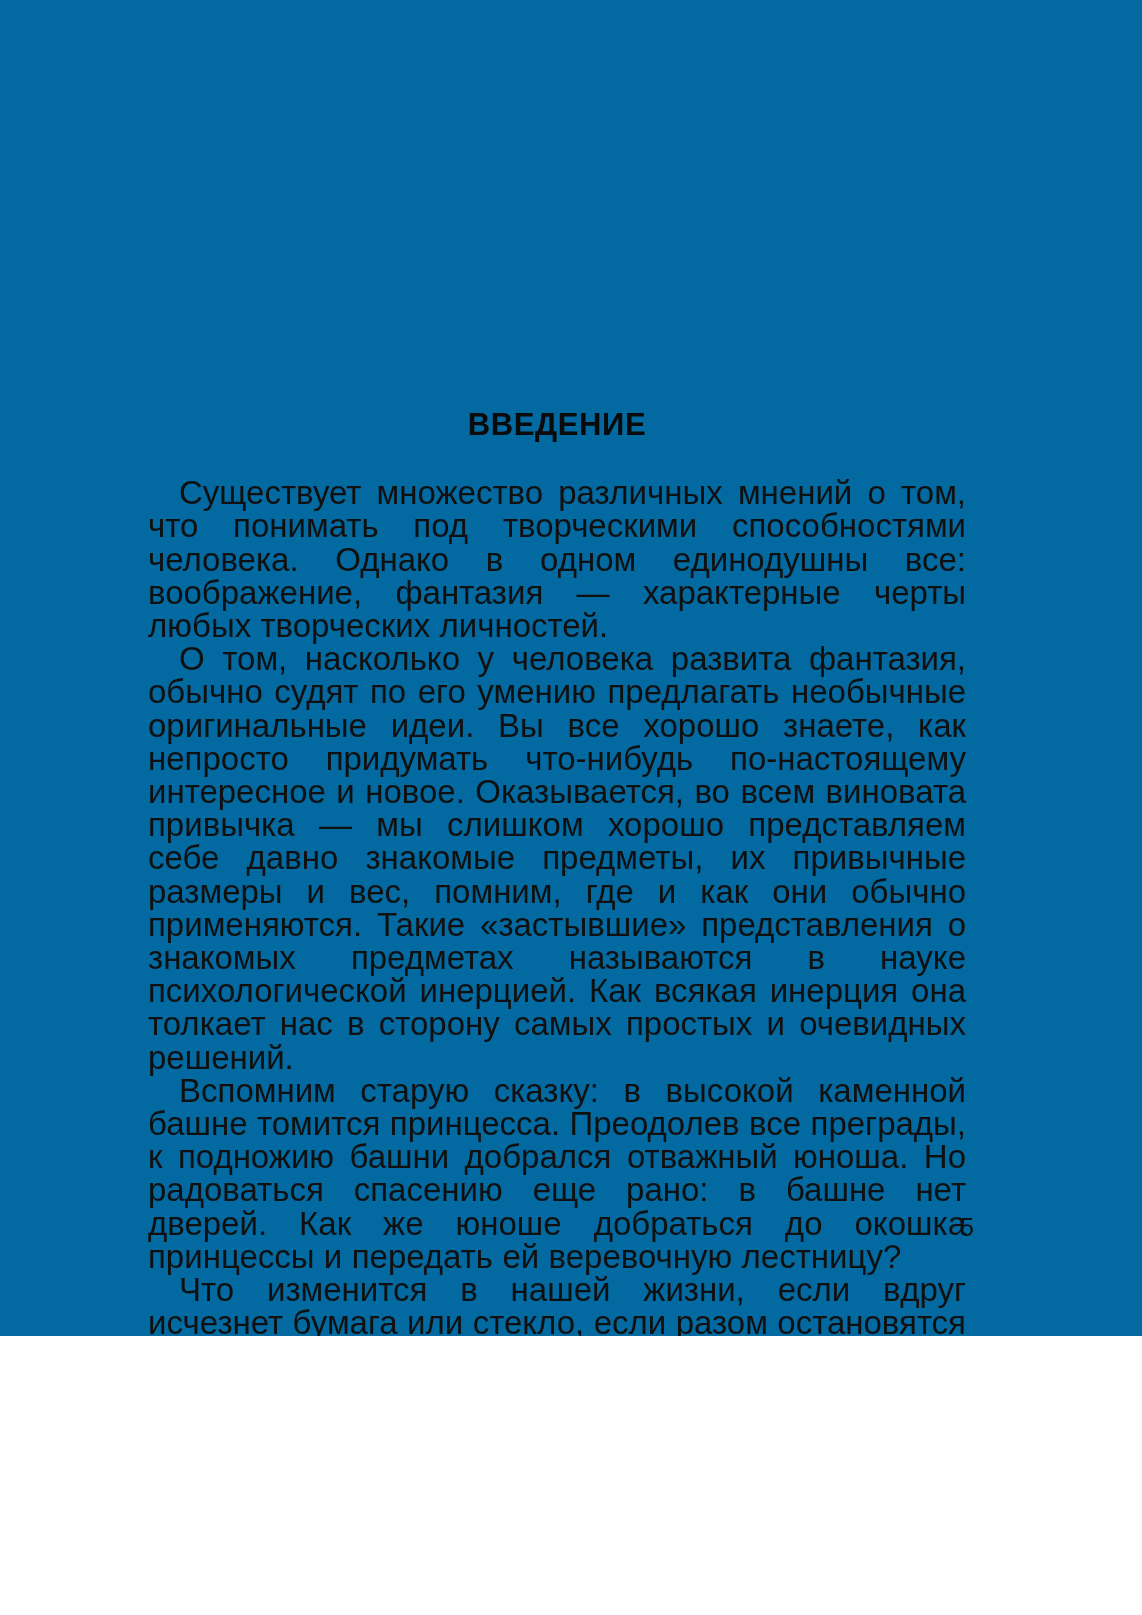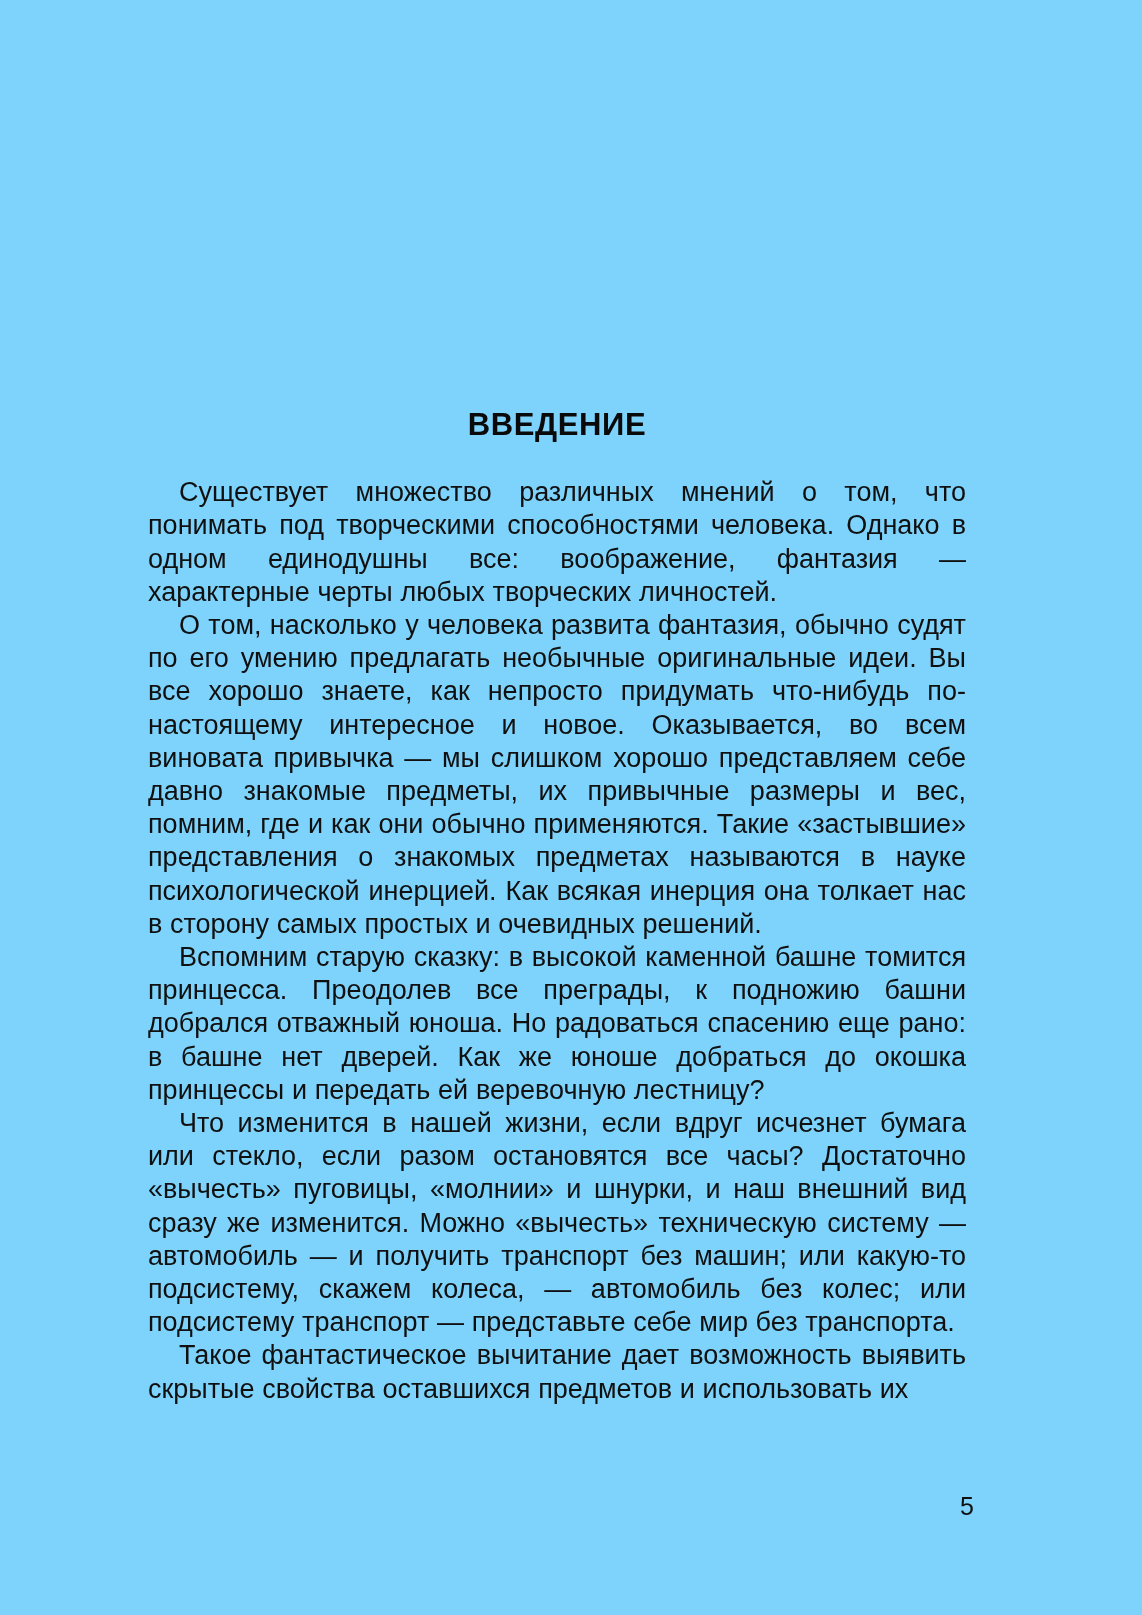--- a/index.html
+++ b/index.html
@@ -5,23 +5,23 @@
 <style>
   html, body {
     margin: 0;
     padding: 0;
     background: #ffffff;
   }
 
   .page {
     position: relative;
     width: 1142px;
-    height: 1615px;
+    height: 1336px;
     margin: 0 auto;
-    background: #7dd3fc;
+    background: #0369a1;
     overflow: hidden;
     font-family: "Liberation Sans", "DejaVu Sans", sans-serif;
     color: #000000;
     -webkit-font-smoothing: none;
   }
 
   .text-block {
     position: absolute;
     left: 148px;
     top: 408px;
@@ -32,21 +32,21 @@
     font-size: 31px;
     font-weight: bold;
     text-align: center;
     letter-spacing: 0.6px;
     margin: 0 0 34px 0;
     line-height: 1.1;
     color: #0a0a0a;
   }
 
   .body-par {
-    font-size: 27px;
+    font-size: 33px;
     line-height: 33.2px;
     text-align: justify;
     text-justify: inter-word;
     margin: 0;
     text-indent: 31px;
     color: #101010;
     hyphens: manual;
     word-spacing: 0.2px;
   }
 

